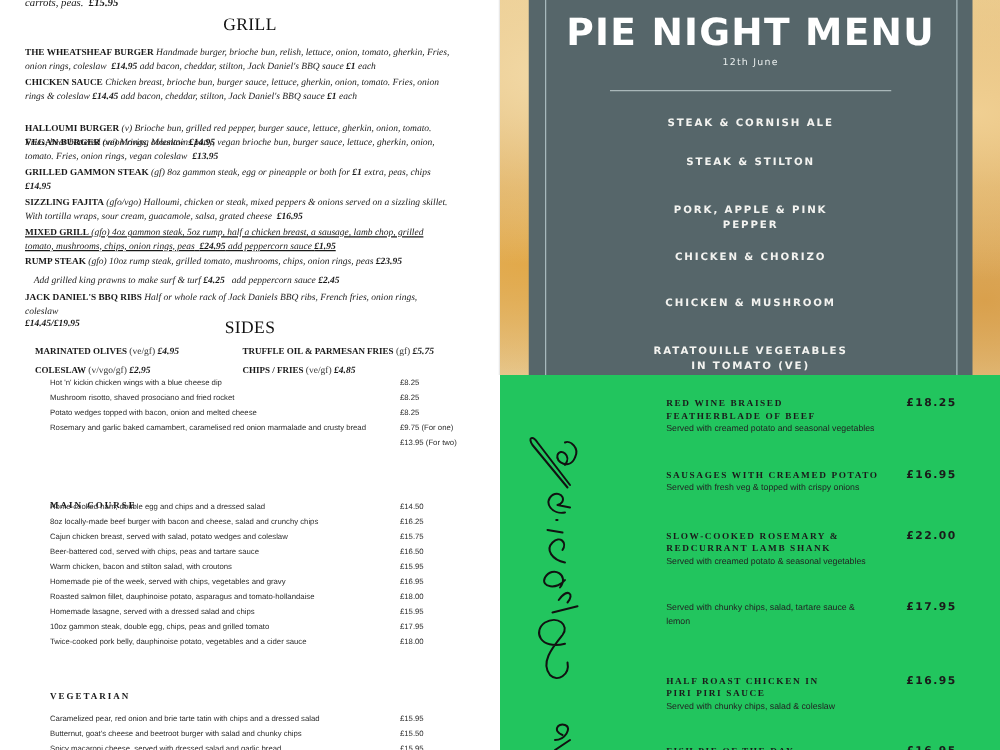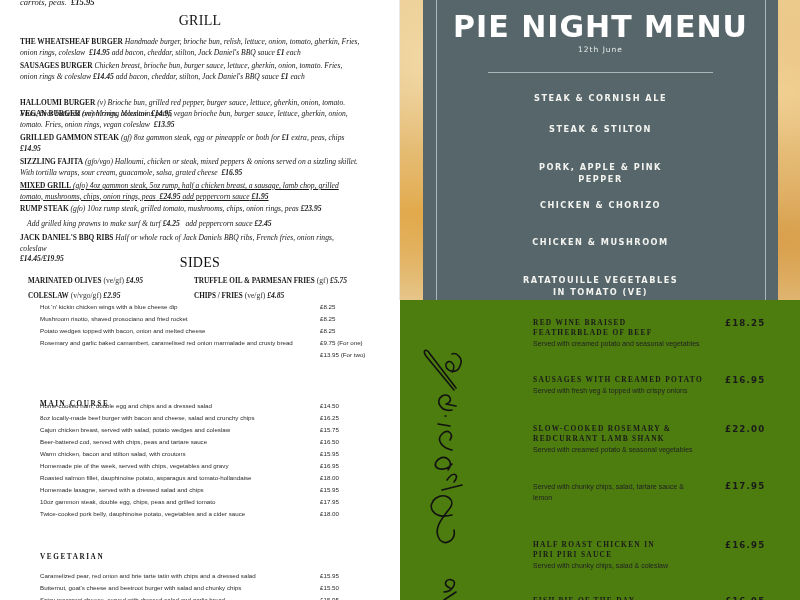--- a/index.html
+++ b/index.html
@@ -81,21 +81,21 @@
   }
   .mp-row .desc { position: absolute; left: 0; white-space: nowrap; }
   .mp-row .price { position: absolute; left: 280px; white-space: nowrap; }
   .mp-heading {
     position: absolute; left: 40px; font-family: "Liberation Serif", serif; font-weight: bold;
     font-size: 7.2px; letter-spacing: 1.6px; color: #1a1a1a;
   }
 
   
   .specials-page {
-    position: absolute; left: 400px; top: 300px; width: 400px; height: 300px; background: #4d7c0f; overflow: hidden;
+    position: absolute; left: 400px; top: 300px; width: 400px; height: 300px; background: #22c55e; overflow: hidden;
   }
   .specials-script {
     position: absolute; left: 12px; top: 30px; width: 60px; height: 270px;
   }
   .spec-item { position: absolute; left: 133px; width: 230px; }
   .spec-name {
     font-family: "Liberation Serif", serif; font-weight: bold; font-size: 7.4px;
     letter-spacing: 1.3px; color: #1a1a1a; line-height: 10px;
   }
   .spec-desc {
@@ -120,21 +120,21 @@
   <div class="grill-item" style="top:37px;">
     <span class="name">THE WHEATSHEAF BURGER</span>
     <span class="desc">Handmade burger, brioche bun, relish, lettuce, onion, tomato, gherkin, Fries, onion rings, coleslaw</span>&nbsp;
     <span class="price">£14.95</span>
     <span class="extra">add bacon, cheddar, stilton, Jack Daniel's BBQ sauce</span>
     <span class="price">£1</span>
     <span class="extra">each</span>
   </div>
 
   <div class="grill-item" style="top:61px;">
-    <span class="name">SAUSAGES BURGER</span>
+    <span class="name">CHICKEN SAUCE</span>
     <span class="desc">Chicken breast, brioche bun, burger sauce, lettuce, gherkin, onion, tomato. Fries, onion rings &amp; coleslaw</span>
     <span class="price">£14.45</span>
     <span class="extra">add bacon, cheddar, stilton, Jack Daniel's BBQ sauce</span>
     <span class="price">£1</span>
     <span class="extra">each</span>
   </div>
 
   <div class="grill-item" style="top:98px;">
     <span class="name">HALLOUMI BURGER</span>
     <span class="desc">(v) Brioche bun, grilled red pepper, burger sauce, lettuce, gherkin, onion, tomato. Fries, beer battered onion rings, coleslaw</span>&nbsp;

